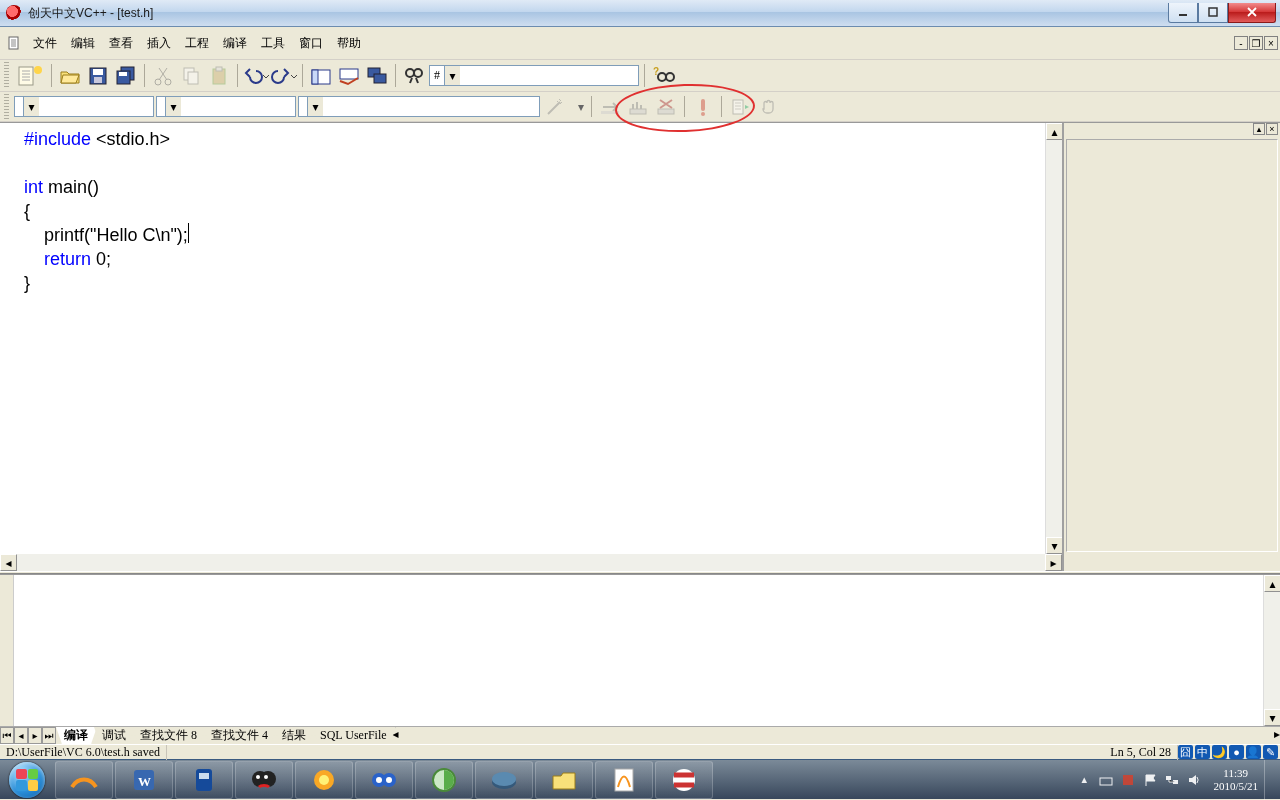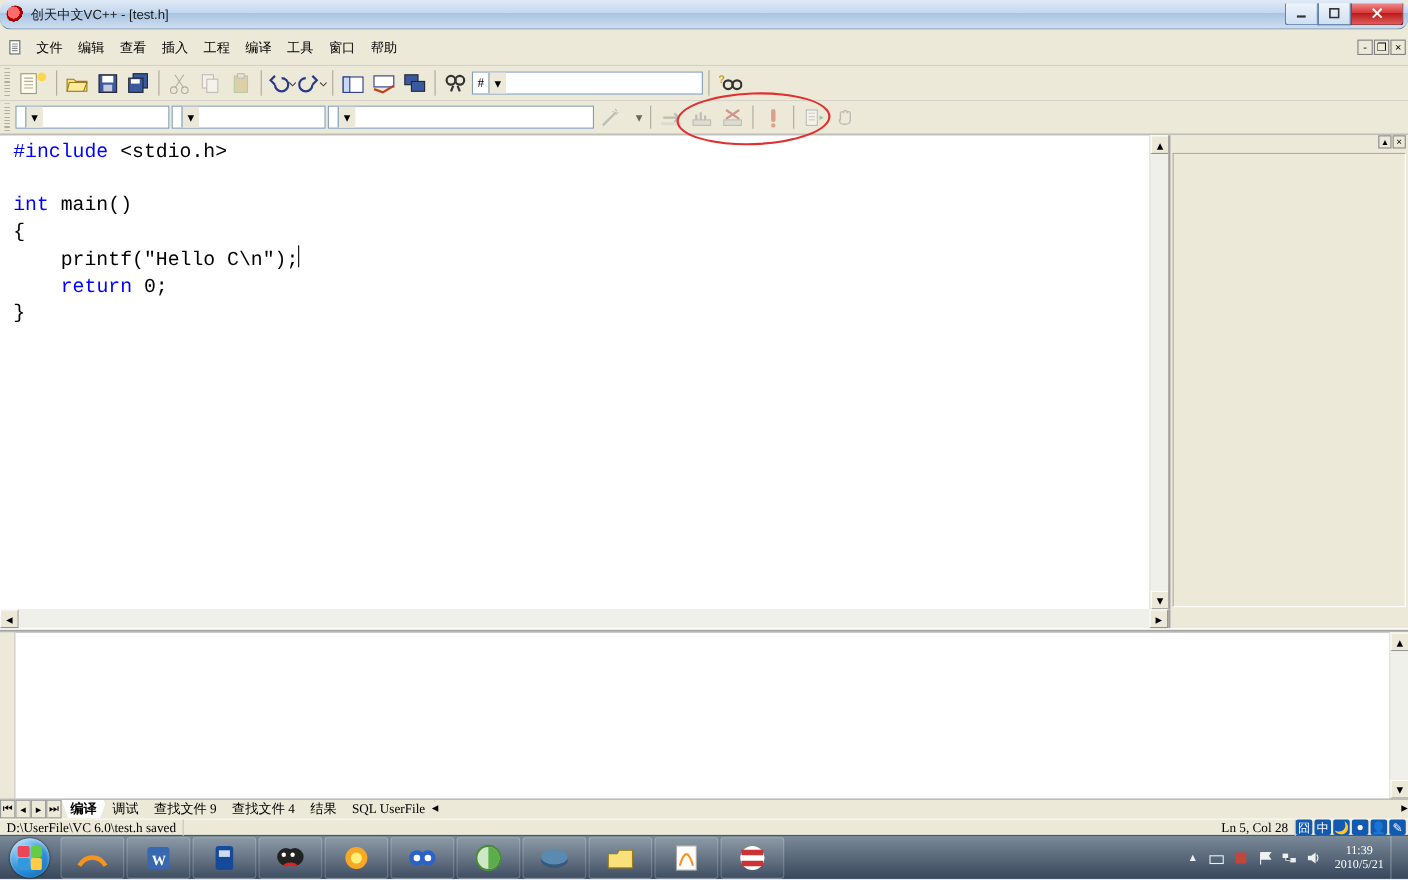--- a/index.html
+++ b/index.html
@@ -1,19 +1,19 @@
 <!DOCTYPE html>
 <html><head>
 <meta charset="utf-8">
 <style>
   * { box-sizing: border-box; margin: 0; padding: 0; }
   body { font-family: "SimSun","宋体", Tahoma, sans-serif; font-size: 12px; background: #ece9d8; width: 1280px; height: 800px; overflow: hidden; position: relative; }
 
   
-  .titlebar { height: 27px; background: linear-gradient(to bottom, #e0eaf6 0%, #c2d7ee 45%, #a8c4e2 46%, #cfdef0 100%); display: flex; align-items: center; border-bottom: 1px solid #6c8caf; border-radius: 10px; }
+  .titlebar { height: 27px; background: linear-gradient(to bottom, #e0eaf6 0%, #c2d7ee 45%, #a8c4e2 46%, #cfdef0 100%); display: flex; align-items: center; border-bottom: 1px solid #6c8caf; }
   .titlebar .icon { width: 16px; height: 16px; margin: 0 6px 0 6px; background: radial-gradient(circle at 40% 40%, #ff6b6b 0 40%, #a00 41% 60%, transparent 61%); border-radius: 50%; }
   .titlebar .title { color: #1b1b1b; font-size: 12px; flex: 0 0 auto; }
   .titlebar .spacer { flex: 1 1 auto; }
   .winbtns { display: flex; height: 21px; margin-right: 4px; }
   .winbtn { width: 30px; height: 20px; border: 1px solid #5a7aa0; border-top: none; display: flex; align-items: center; justify-content: center; font-size: 11px; color: #2a2a2a; background: linear-gradient(#eef4fb,#cfe0f2); }
   .winbtn.min { border-radius: 0 0 0 3px; }
   .winbtn.close { width: 48px; border-radius: 0 0 3px 0; background: linear-gradient(#f28c8c,#d63a3a 45%,#b81818 46%,#e25b5b); color: #fff; border-color: #8a1a1a; }
   .winbtn svg { pointer-events: none; }
 
   
@@ -33,21 +33,21 @@
   .tbtn.dis { opacity: 0.45; }
   .combo { height: 21px; background: #fff; border: 1px solid #7f9db9; display: flex; align-items: center; }
   .combo .arrow { width: 16px; background: #ece9d8; border-left: 1px solid #7f9db9; display: flex; align-items: center; justify-content: center; align-self: stretch; }
   .combo .txt { padding: 0 4px; font-size: 12px; font-family: Tahoma; color: #000; white-space: nowrap; overflow: hidden; }
 
   
   .annot { position: absolute; border: 2px solid #e03030; border-radius: 50%; pointer-events: none; }
 
   
   .client { display: flex; height: 432px; background: #fff; border-top: 1px solid #999; }
-  .code { flex: 1 1 auto; font-family: Liberation Mono, monospace; font-size: 18px; line-height: 24px; padding: 4px 12px; white-space: pre; position: relative; overflow: hidden; }
+  .code { flex: 1 1 auto; font-family: Liberation Sans, sans-serif; font-size: 18px; line-height: 24px; padding: 4px 24px; white-space: pre; position: relative; overflow: hidden; }
   .kw-pre { color: #0000ff; }
   .kw { color: #0000ff; }
   .caret { position: absolute; width: 1px; height: 20px; background: #000; animation: bl 1s steps(1) infinite; }
   @keyframes bl { 50% { opacity: 0; } }
   .vscroll { width: 17px; background: #ece9d8; border-left: 1px solid #ddd; display: flex; flex-direction: column; }
   .vscroll .sbtn, .hscroll .sbtn { width: 17px; height: 17px; background: #ece9d8; border: 1px solid #fff; border-right-color: #919191; border-bottom-color: #919191; display: flex; align-items: center; justify-content: center; }
   .vscroll .track { flex: 1; background: #f0f0ea; }
   .sidepane { width: 218px; background: #ece9d8; border-left: 2px solid #a0a0a0; display: flex; flex-direction: column; }
   .sidepane .head { height: 14px; display: flex; justify-content: flex-end; padding: 0 2px; gap: 1px; }
   .sidepane .head .hb { width: 12px; height: 12px; border: 1px solid #888; font-size: 9px; display: flex; align-items: center; justify-content: center; background: #ece9d8; }
@@ -351,21 +351,21 @@
   </div>
   <div class="tabs">
     <div class="nav">
         <div class="nbtn">⏮</div>
         <div class="nbtn">◂</div>
         <div class="nbtn">▸</div>
         <div class="nbtn">⏭</div>
       </div>
     <div class="otab active">编译</div>
     <div class="otab">调试</div>
-    <div class="otab">查找文件 9</div>
+    <div class="otab">查找文件 8</div>
     <div class="otab">查找文件 4</div>
     <div class="otab">结果</div>
     <div class="otab">SQL UserFile</div>
     <div style="flex:1;display:flex">
         <div class="sbtn">◂</div>
         <div class="track" style="flex:1"></div>
         <div class="sbtn">▸</div>
       </div>
   </div>
 </div>

